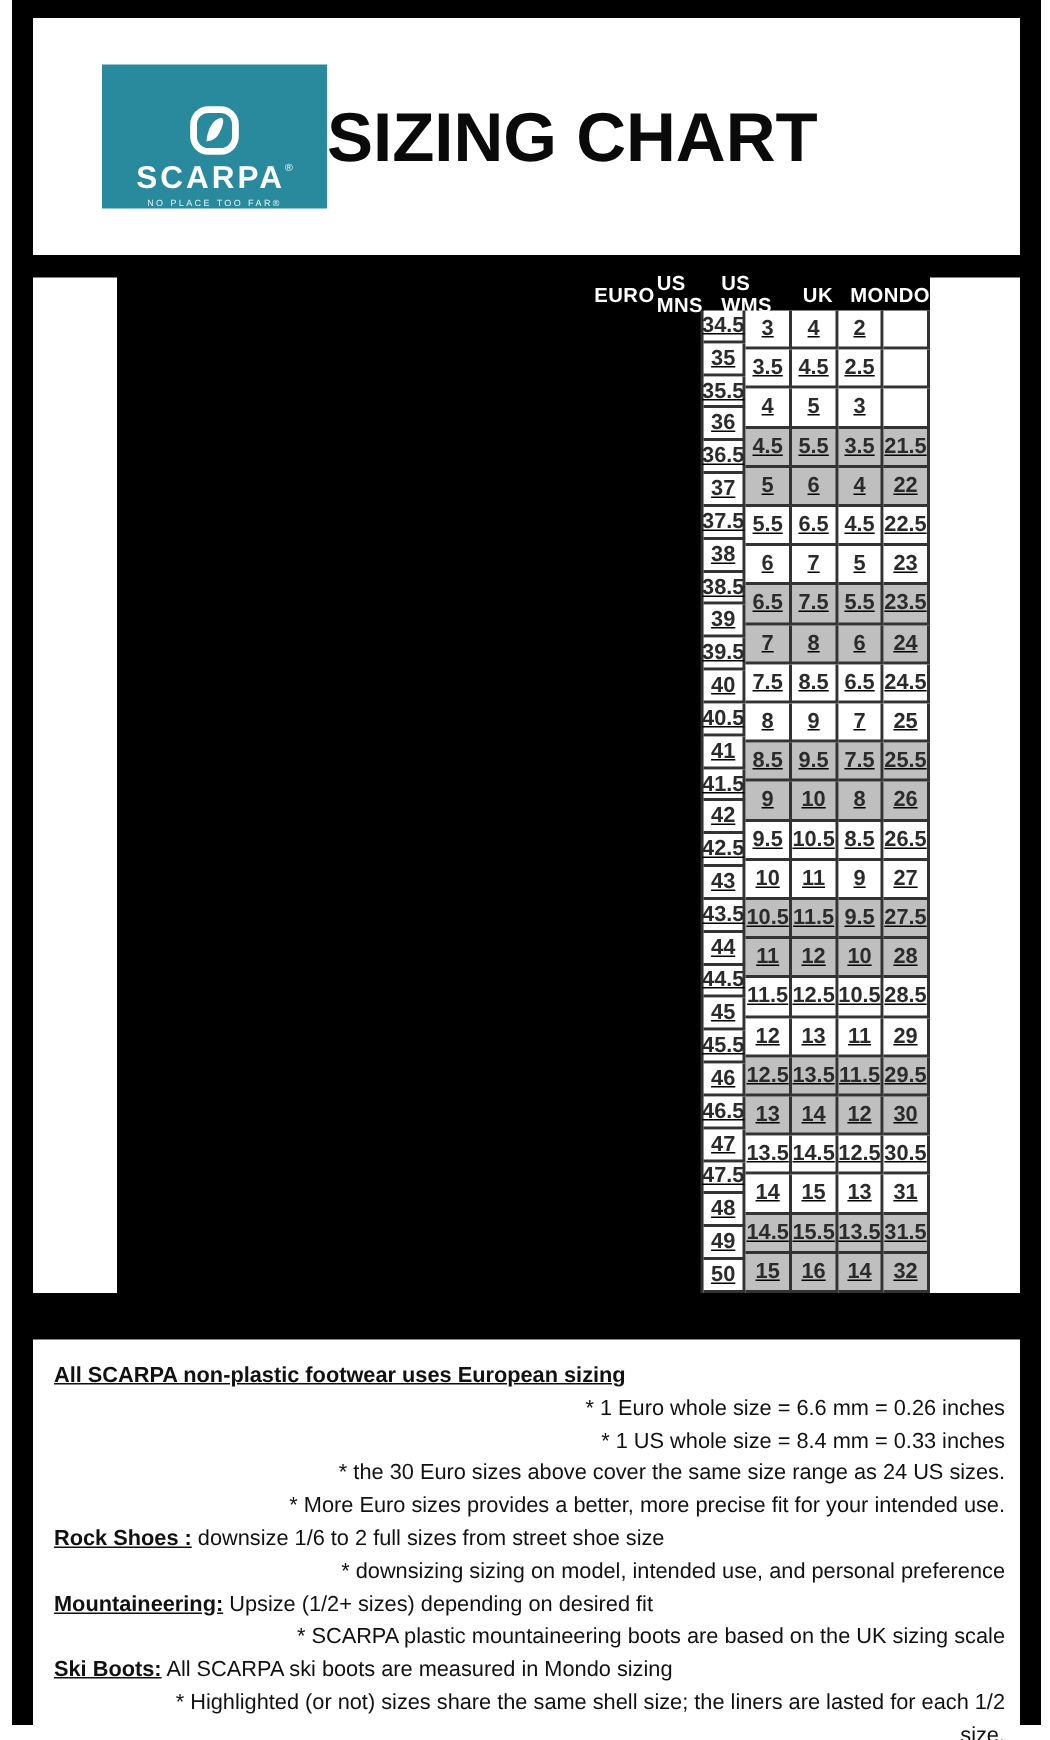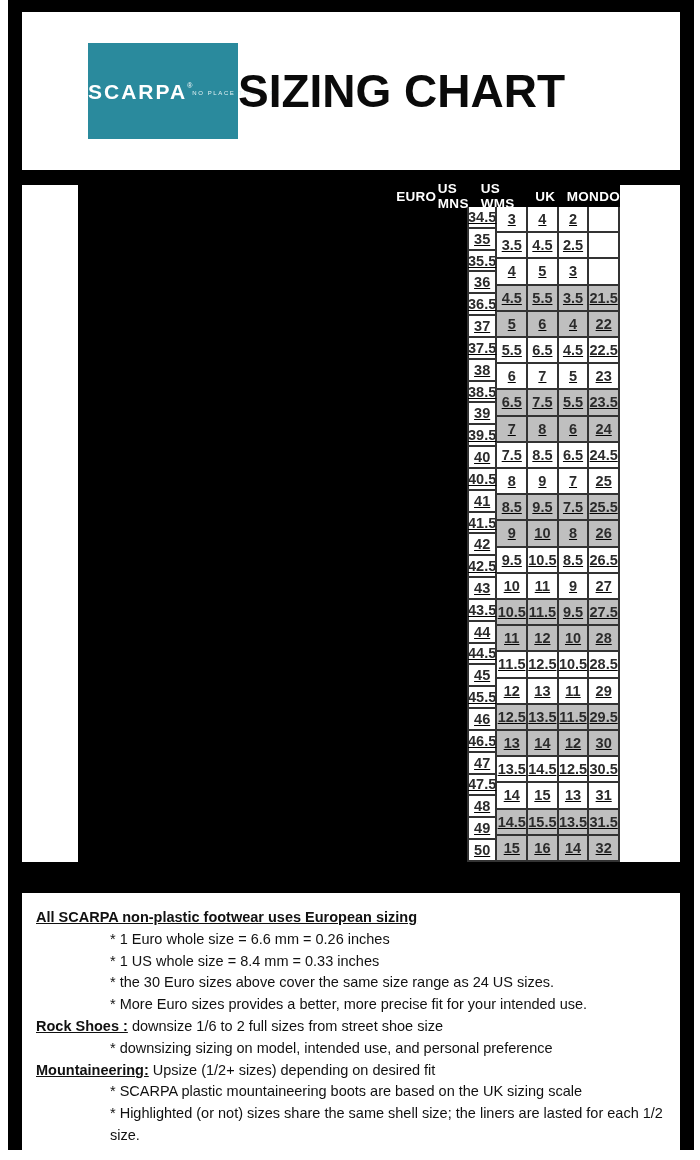--- a/index.html
+++ b/index.html
@@ -12,23 +12,23 @@
     position:absolute; left:8px; top:0; width:686px; height:1150px;
     background:#000; padding:12px 14px;
     display:flex; flex-direction:column;
   }
 
   
   .header {
     background:#fff; height:158px; display:flex; align-items:center; flex:none;
   }
   .logo {
-    margin-left:66px; width:150px; height:96px;
+    margin-left:46px; width:150px; height:96px;
     background:#2a8a9d; color:#fff;
-    display:flex; flex-direction:row; align-items:center; justify-content:flex-start;
+    display:flex; flex-direction:column; align-items:center; justify-content:flex-end;
     flex:none;
   }
   .logo svg { display:block; margin-bottom:3px; }
   .brand-row { display:flex; align-items:flex-start; line-height:1; }
   .brand { font-weight:bold; font-size:21px; letter-spacing:2px; }
   .reg { font-size:7px; margin-top:1px; }
   .tagline { font-size:6px; letter-spacing:1.6px; margin-top:4px; color:#e3f2f4; white-space:nowrap; }
   .title {
     flex:1; padding-right:52px;
     font-size:46px; font-weight:800; letter-spacing:0px; color:#0a0a0a;
@@ -65,21 +65,21 @@
   .vcell.hl { background:var(--hl, #bfbfbf); }
 
   
   .footer {
     background:#fff; flex:1; margin-top:15px;
     padding:14px 10px 10px 14px;
     font-size:14.5px; line-height:21.8px; color:#111;
   }
   .note-line { white-space:normal; }
   .note-line .lead { font-weight:bold;text-decoration:underline; }
-  .note-line.indent { padding-left:74px; }
+  .note-line.indent { padding-left:74px;text-align:right; }
 </style>
 </head>
 <body>
 
 <div class="page">
   <div class="frame">
 
     <section class="header">
       <div class="logo" style="background: rgb(42, 138, 157);">
         <svg width="36" height="36" viewBox="0 0 40 40">
@@ -250,17 +250,18 @@
     <section class="footer" id="notes">
         <div class="note-line"><span class="lead">All SCARPA non-plastic footwear uses European sizing</span></div>
         <div class="note-line indent"><span>* 1 Euro whole size = 6.6 mm = 0.26 inches</span></div>
         <div class="note-line indent"><span>* 1 US whole size = 8.4 mm = 0.33 inches</span></div>
         <div class="note-line indent"><span>* the 30 Euro sizes above cover the same size range as 24 US sizes.</span></div>
         <div class="note-line indent"><span>* More Euro sizes provides a better, more precise fit for your intended use.</span></div>
         <div class="note-line"><span class="lead">Rock Shoes :</span><span> downsize 1/6 to 2 full sizes from street shoe size</span></div>
         <div class="note-line indent"><span>* downsizing sizing on model, intended use, and personal preference</span></div>
         <div class="note-line"><span class="lead">Mountaineering:</span><span> Upsize (1/2+ sizes) depending on desired fit</span></div>
         <div class="note-line indent"><span>* SCARPA plastic mountaineering boots are based on the UK sizing scale</span></div>
+        <div class="note-line"><span class="lead">Ski Boots:</span><span> All SCARPA ski boots are measured in Mondo sizing</span></div>
         <div class="note-line indent"><span>* Highlighted (or not) sizes share the same shell size; the liners are lasted for each 1/2 size.</span></div>
       </section>
 
   </div>
 </div>
 
 </body></html>

